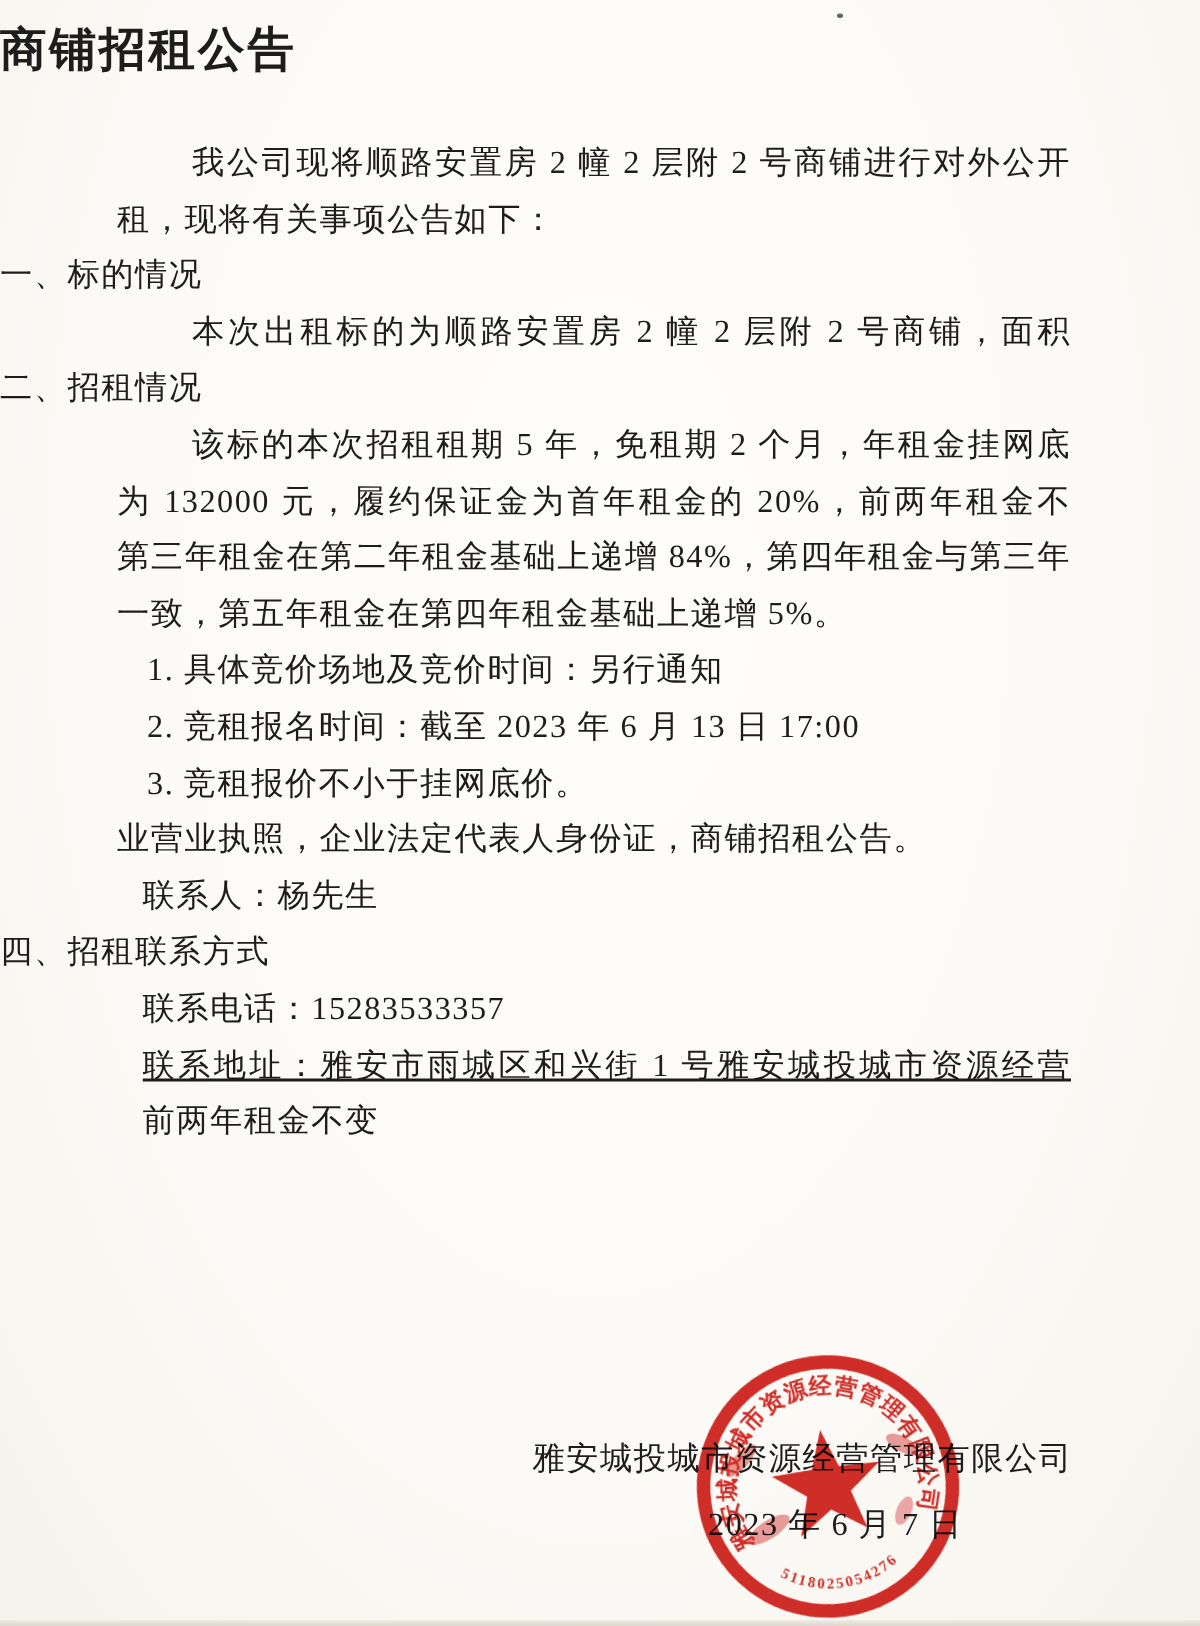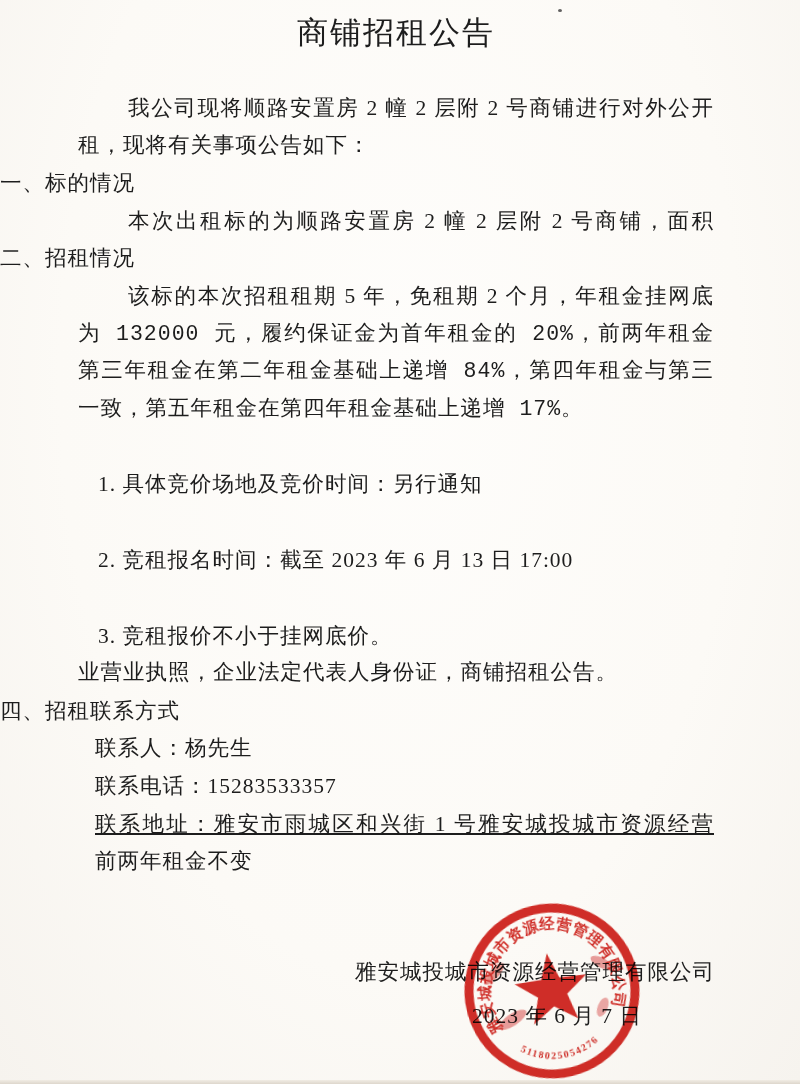--- a/index.html
+++ b/index.html
@@ -8,33 +8,33 @@
     font-family:"Liberation Serif","DejaVu Serif",serif;
     background:#e9e6e0;
   }
   .page{
     position:relative;width:800px;height:1084px;overflow:hidden;
     background:radial-gradient(ellipse at 50% 35%, #fefdfb 0%, #fcfaf6 60%, #f6f3ee 100%);
     color:var(--ink-color,#1d1d1d);
   }
   .doc-title{
     position:absolute;top:12px;left:0;width:792px;
-    text-align:center;font-size:31px;font-weight:normal;
+    text-align:left;font-size:31px;font-weight:bold;
     letter-spacing:2px;color:var(--ink-color,#1d1d1d);
   }
   .lines{position:absolute;top:90px;left:0;width:800px;}
   .line{
     position:relative;height:37.6px;line-height:37.6px;
     font-size:21.5px;letter-spacing:1px;white-space:nowrap;
   }
   .line.para{margin-left:128px;}
   .line.heading{}
-  .line.item{margin-left:98px;margin-top:38px;}
+  .line.item{margin-left:98px;}
   .line.contact{margin-left:95px;}
-  .line.margin{margin-left:78px;font-family:Liberation Mono, monospace;}
+  .line.margin{margin-left:78px;}
   .line.justify{white-space:normal;text-align:justify;text-align-last:justify;overflow:hidden;height:37.6px;}
   .line.para.justify{width:586px;}
   .line.margin.justify{width:636px;}
   .line.item.justify{width:616px;}
   .line.contact.justify{width:619px;text-decoration:underline;}
   .sig-company{
     position:absolute;top:957px;left:355px;
     font-size:21.5px;letter-spacing:1px;white-space:nowrap;z-index:2;
   }
   .sig-date{
@@ -65,27 +65,27 @@
 
   <div class="lines">
       <div class="line para justify">我公司现将顺路安置房 2 幢 2 层附 2 号商铺进行对外公开招</div>
       <div class="line margin">租，现将有关事项公告如下：</div>
       <div class="line heading">一、标的情况</div>
       <div class="line para justify">本次出租标的为顺路安置房 2 幢 2 层附 2 号商铺，面积</div>
       <div class="line heading">二、招租情况</div>
       <div class="line para justify">该标的本次招租租期 5 年，免租期 2 个月，年租金挂网底价</div>
       <div class="line margin justify">为 132000 元，履约保证金为首年租金的 20%，前两年租金不变，</div>
       <div class="line margin justify">第三年租金在第二年租金基础上递增 84%，第四年租金与第三年</div>
-      <div class="line margin">一致，第五年租金在第四年租金基础上递增 17%。</div>
+      <div class="line margin">一致，第五年租金在第四年租金基础上递增 5%。</div>
       <div class="line item">1. 具体竞价场地及竞价时间：另行通知</div>
       <div class="line item">2. 竞租报名时间：截至 2023 年 6 月 13 日 17:00</div>
       <div class="line item">3. 竞租报价不小于挂网底价。</div>
       <div class="line margin">业营业执照，企业法定代表人身份证，商铺招租公告。</div>
+      <div class="line contact">联系人：杨先生</div>
       <div class="line heading">四、招租联系方式</div>
-      <div class="line contact">联系人：杨先生</div>
       <div class="line contact">联系电话：15283533357</div>
       <div class="line contact justify">联系地址：雅安市雨城区和兴街 1 号雅安城投城市资源经营</div>
       <div class="line contact">前两年租金不变</div>
     </div>
 
   <div class="sig-company">雅安城投城市资源经营管理有限公司</div>
   <div class="sig-date">2023 年 6 月 7 日</div>
 
   <svg class="seal" viewBox="0 0 190 190" xmlns="http://www.w3.org/2000/svg">
     <defs>

